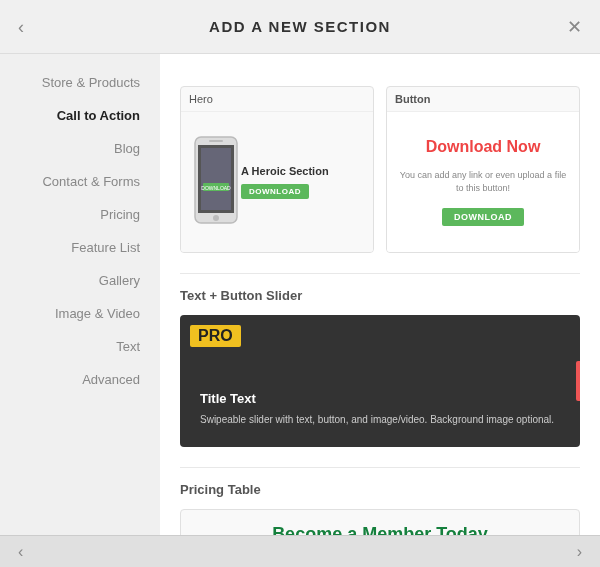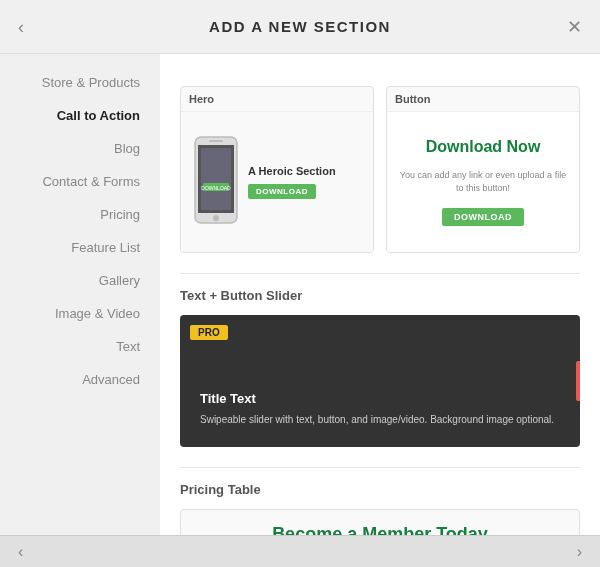--- a/index.html
+++ b/index.html
@@ -129,21 +129,21 @@
       overflow: hidden;
       cursor: pointer;
       min-height: 140px;
     }
 
     
     .hero-card-inner {
       padding: 10px;
       display: flex;
       align-items: center;
-      gap: 7px;
+      gap: 0;
       background: #f9f9f9;
       min-height: 140px;
     }
 
     .phone-img {
       width: 50px;
       flex-shrink: 0;
     }
 
     .phone-svg {
@@ -188,21 +188,21 @@
       align-items: center;
       justify-content: center;
       min-height: 140px;
       background: #fff;
       text-align: center;
     }
 
     .button-card-title {
       font-size: 16px;
       font-weight: bold;
-      color: #15803d;
+      color: #ef4444;
       margin-bottom: 13px;
     }
 
     .button-card-desc {
       font-size: 9px;
       color: #888;
       margin-bottom: 14px;
       line-height: 1.4;
     }
 
@@ -219,21 +219,21 @@
       min-height: 130px;
       cursor: pointer;
     }
 
     .slider-pro-badge {
       position: absolute;
       top: 10px;
       left: 10px;
       background: #f0c020;
       color: #222;
-      font-size: 10px;
+      font-size: 16px;
       font-weight: bold;
       padding: 2px 8px;
       border-radius: 2px;
       z-index: 2;
     }
 
     .slider-content {
       padding: 40px 20px 20px 20px;
       color: #fff;
       margin-top: 36px;
@@ -360,21 +360,21 @@
         <span>Advanced</span>
       </div>
     </div>
 
     <div class="content-area">
 
       <div class="section-label"></div>
       <div class="cards-row">
 
         <div class="card">
-          <div style="padding:6px 8px; font-size:11px; font-weight:bold; color:#555; border-bottom:1px solid #eee;">Hero</div>
+          <div style="padding:6px 8px; font-size:11px; font-weight:normal; color:#555; border-bottom:1px solid #eee;">Hero</div>
           <div class="hero-card-inner">
 
             <div class="phone-img">
               <svg viewBox="0 0 50 90" class="phone-svg">
                 <rect x="4" y="2" width="42" height="86" rx="6" ry="6" fill="#ddd" stroke="#bbb" stroke-width="1.5"></rect>
                 <rect x="7" y="10" width="36" height="68" fill="#555"></rect>
                 <circle cx="25" cy="83" r="3" fill="#bbb"></circle>
                 <rect x="18" y="5" width="14" height="2" rx="1" fill="#bbb"></rect>
 
                 <rect x="10" y="13" width="30" height="62" fill="#667"></rect>

